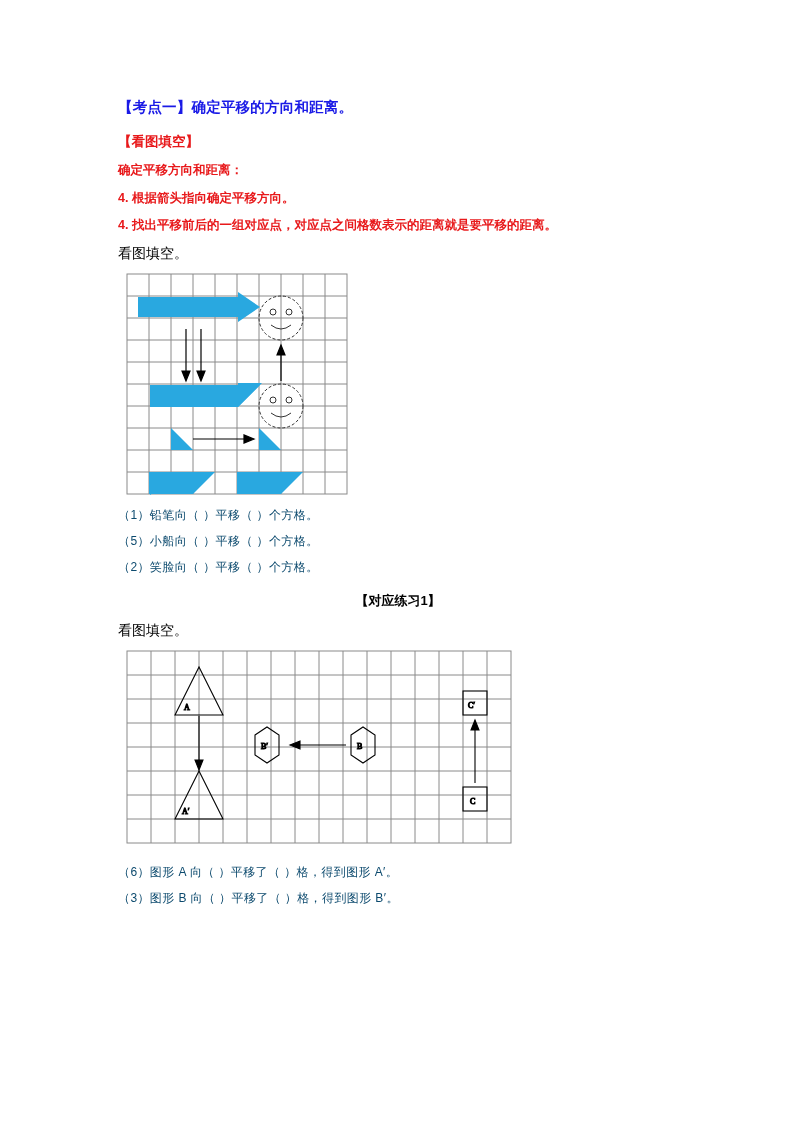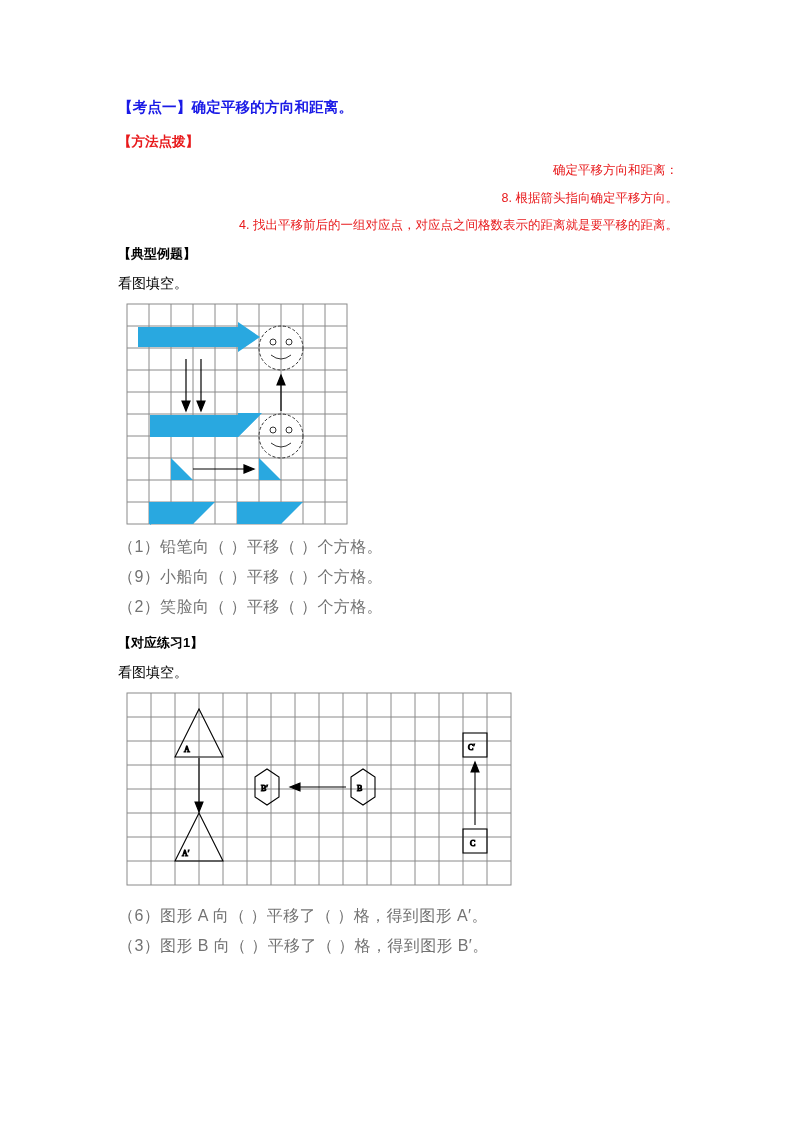--- a/index.html
+++ b/index.html
@@ -29,63 +29,61 @@
     letter-spacing:0.2px;
   }
   .red-bold {
     font-size:13.5px;
     font-weight:bold;
     color:#e8191b;
     margin:0 0 11px 0;
   }
   .red-line {
     font-size:12.5px;
-    font-weight:normal;
+    font-weight:bold;
     color:#e8191b;
     margin:0 0 10px 0;
     line-height:1.4;
-    text-align:right;
   }
   .black-bold {
     font-size:13px;
     font-weight:bold;
     color:#000;
     margin:0 0 12px 0;
   }
   .plain {
     font-size:14px;
     color:#000;
     margin:0 0 10px 0;
   }
   .fill-line {
-    font-size:16px;
-    color:#737373;
+    font-size:12px;
+    color:#0c4a6e;
     margin:0 0 8px 0;
     letter-spacing:0.4px;
   }
   .figure1 { position:relative; margin:6px 0 14px 8px; width:220px; height:220px; }
   .figure2 { position:relative; margin:6px 0 14px 8px; width:390px; height:200px; }
   .gridbox { position:absolute; left:0; top:0; }
   .q-block { margin-top:6px; }
   .q-block .fill-line { margin-bottom:9px; }
 </style>
 </head>
 <body>
 
 <div class="page">
   <div class="content">
 
     <div class="heading">【考点一】确定平移的方向和距离。</div>
 
-    <div class="red-bold">【方法点拨】</div>
+    <div class="red-bold">【看图填空】</div>
     <div class="red-line">确定平移方向和距离：</div>
-    <div class="red-line">8. 根据箭头指向确定平移方向。</div>
+    <div class="red-line">4. 根据箭头指向确定平移方向。</div>
     <div class="red-line">4. 找出平移前后的一组对应点，对应点之间格数表示的距离就是要平移的距离。</div>
 
-    <div class="black-bold">【典型例题】</div>
     <div class="plain">看图填空。</div>
 
     <div class="figure1">
       <svg class="gridbox" width="222" height="222" viewBox="0 0 222 222">
 
         <g stroke="#8a8a8a" stroke-width="1" fill="none">
           <rect x="1" y="1" width="220" height="220"></rect>
           <line x1="23" y1="1" x2="23" y2="221"></line>
           <line x1="45" y1="1" x2="45" y2="221"></line>
           <line x1="67" y1="1" x2="67" y2="221"></line>
@@ -160,25 +158,25 @@
         </g>
         <g stroke="#000" stroke-width="1.2" fill="#000">
           <line x1="67" y1="166" x2="120" y2="166"></line>
           <polygon points="128,166 118,162 118,170"></polygon>
         </g>
       </svg>
     </div>
 
     <div class="q-block">
       <div class="fill-line">（1）铅笔向（        ）平移（        ）个方格。</div>
-      <div class="fill-line">（9）小船向（        ）平移（        ）个方格。</div>
+      <div class="fill-line">（5）小船向（        ）平移（        ）个方格。</div>
       <div class="fill-line">（2）笑脸向（        ）平移（        ）个方格。</div>
     </div>
 
-    <div class="black-bold" style="margin-top:16px;">【对应练习1】</div>
+    <div class="black-bold" style="margin-top:16px;text-align:center;">【对应练习1】</div>
     <div class="plain">看图填空。</div>
 
     <div class="figure2">
       <svg class="gridbox" width="388" height="196" viewBox="0 0 388 196">
         <g stroke="#8a8a8a" stroke-width="1" fill="none">
           <rect x="1" y="1" width="384" height="192"></rect>
           <line x1="25" y1="1" x2="25" y2="193"></line>
           <line x1="49" y1="1" x2="49" y2="193"></line>
           <line x1="73" y1="1" x2="73" y2="193"></line>
           <line x1="97" y1="1" x2="97" y2="193"></line>

